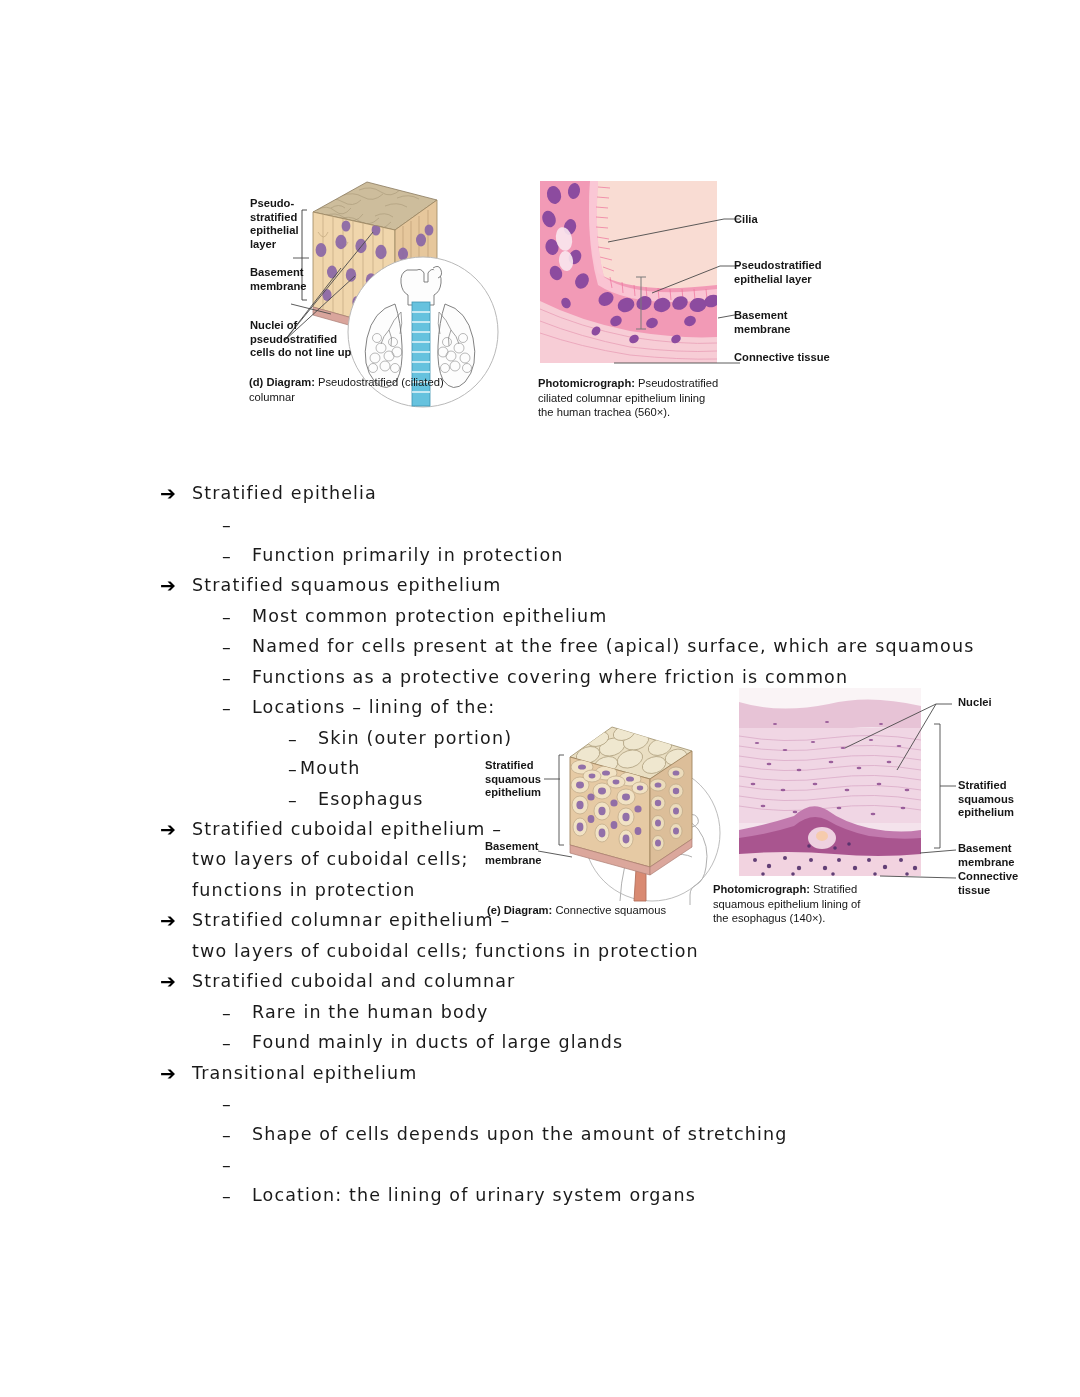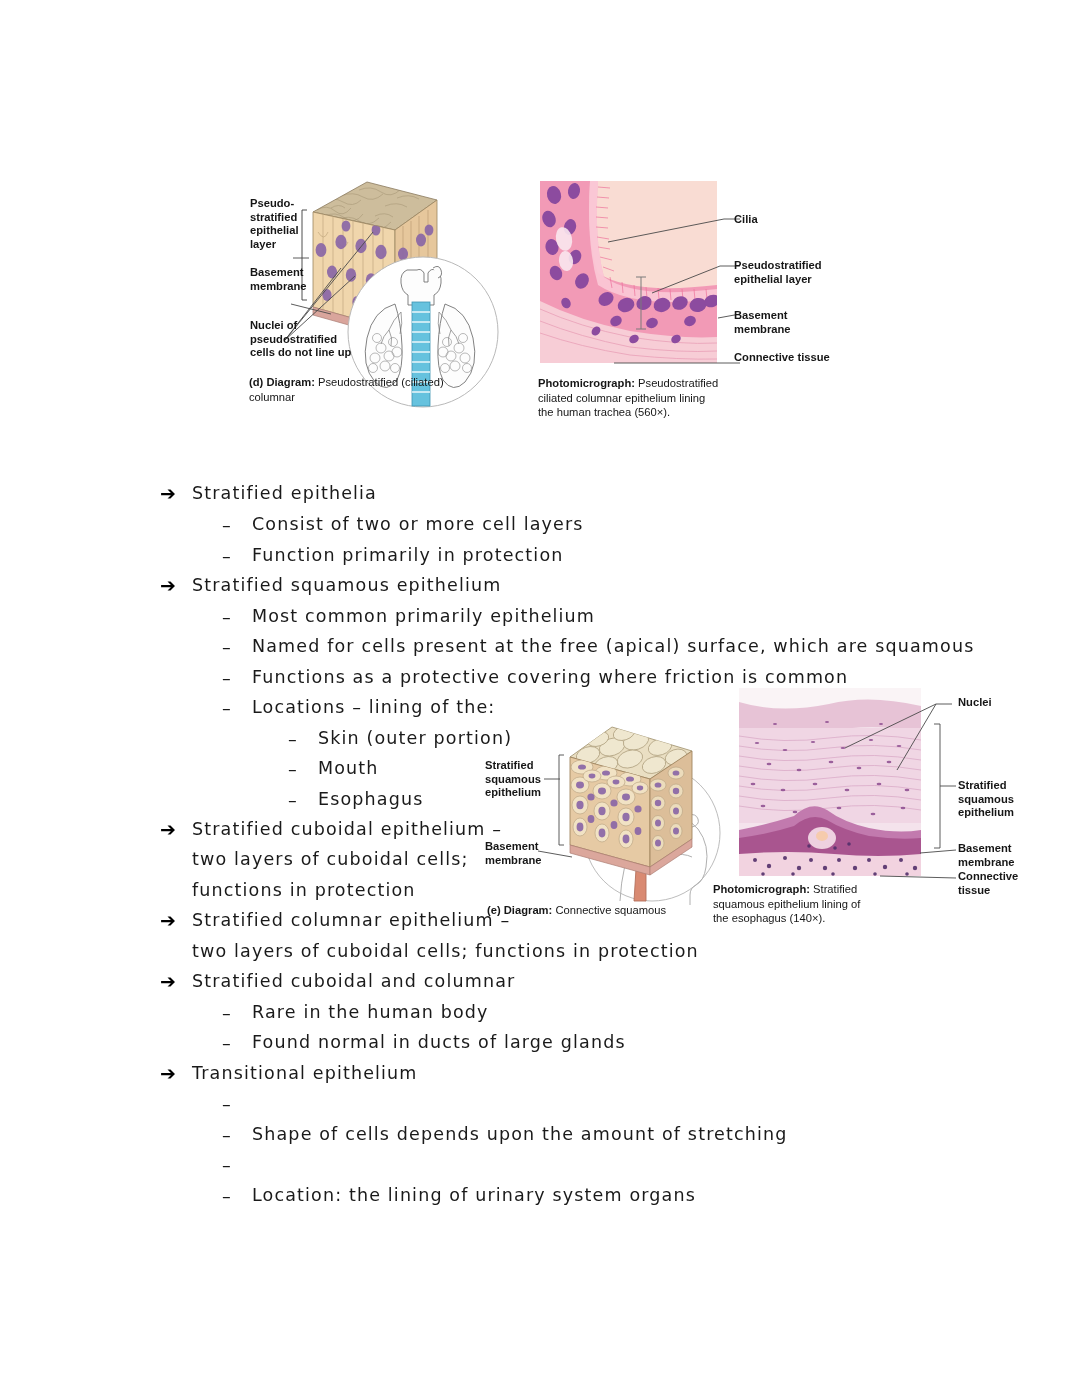--- a/index.html
+++ b/index.html
@@ -332,66 +332,65 @@
 <div class="fig-caption" style="left:538px; top:376px; width:230px;"><b>Photomicrograph:</b><span> Pseudostratified
 ciliated columnar epithelium lining
 the human trachea (560×).</span></div>
 
 <div class="notes">
 
   <div class="note-arrow" style="left:160px; top:484px;">➔</div>
   <div class="note-line" style="left:192px; top:483px;">Stratified epithelia</div>
 
   <div class="note-dash" style="left:222px; top:517px;">–</div>
-  <div class="note-line" style="left:252px; top:514px;">Consist of two or more cell layers</div>
 
   <div class="note-dash" style="left:222px; top:548px;">–</div>
   <div class="note-line" style="left:252px; top:545px;">Function primarily in protection</div>
 
   <div class="note-arrow" style="left:160px; top:576px;">➔</div>
   <div class="note-line" style="left:192px; top:575px;">Stratified squamous epithelium</div>
 
   <div class="note-dash" style="left:222px; top:609px;">–</div>
-  <div class="note-line" style="left:252px; top:606px;">Most common primarily epithelium</div>
+  <div class="note-line" style="left:252px; top:606px;">Most common protection epithelium</div>
 
   <div class="note-dash" style="left:222px; top:639px;">–</div>
   <div class="note-line" style="left:252px; top:636px;">Named for cells present at the free (apical) surface, which are squamous</div>
 
   <div class="note-dash" style="left:222px; top:670px;">–</div>
   <div class="note-line" style="left:252px; top:667px;">Functions as a protective covering where friction is common</div>
 
   <div class="note-dash" style="left:222px; top:700px;">–</div>
   <div class="note-line" style="left:252px; top:697px;">Locations –  lining of the:</div>
 
   <div class="note-dash" style="left:288px; top:731px;">–</div>
   <div class="note-line" style="left:318px; top:728px;">Skin (outer portion)</div>
 
   <div class="note-dash" style="left:288px; top:761px;">–</div>
-  <div class="note-line" style="left:318px; top:758px;">Mouth</div>
+  <div class="note-line" style="left:300px; top:758px;">Mouth</div>
 
   <div class="note-dash" style="left:288px; top:792px;">–</div>
   <div class="note-line" style="left:318px; top:789px;">Esophagus</div>
 
   <div class="note-arrow" style="left:160px; top:820px;">➔</div>
   <div class="note-line" style="left:192px; top:819px;">Stratified cuboidal epithelium –</div>
   <div class="note-line" style="left:192px; top:849px;">two layers of cuboidal cells;</div>
   <div class="note-line" style="left:192px; top:880px;">functions in protection</div>
 
   <div class="note-arrow" style="left:160px; top:911px;">➔</div>
   <div class="note-line" style="left:192px; top:910px;">Stratified columnar epithelium –</div>
   <div class="note-line" style="left:192px; top:941px;">two layers of cuboidal cells; functions in protection</div>
 
   <div class="note-arrow" style="left:160px; top:972px;">➔</div>
   <div class="note-line" style="left:192px; top:971px;">Stratified cuboidal and columnar</div>
 
   <div class="note-dash" style="left:222px; top:1005px;">–</div>
   <div class="note-line" style="left:252px; top:1002px;">Rare in the human body</div>
 
   <div class="note-dash" style="left:222px; top:1035px;">–</div>
-  <div class="note-line" style="left:252px; top:1032px;">Found normal in ducts of large glands</div>
+  <div class="note-line" style="left:252px; top:1032px;">Found mainly in ducts of large glands</div>
 
   <div class="note-arrow" style="left:160px; top:1064px;">➔</div>
   <div class="note-line" style="left:192px; top:1063px;">Transitional epithelium</div>
 
   <div class="note-dash" style="left:222px; top:1096px;">–</div>
 
   <div class="note-dash" style="left:222px; top:1127px;">–</div>
   <div class="note-line" style="left:252px; top:1124px;">Shape of cells depends upon the amount of stretching</div>
 
   <div class="note-dash" style="left:222px; top:1157px;">–</div>

